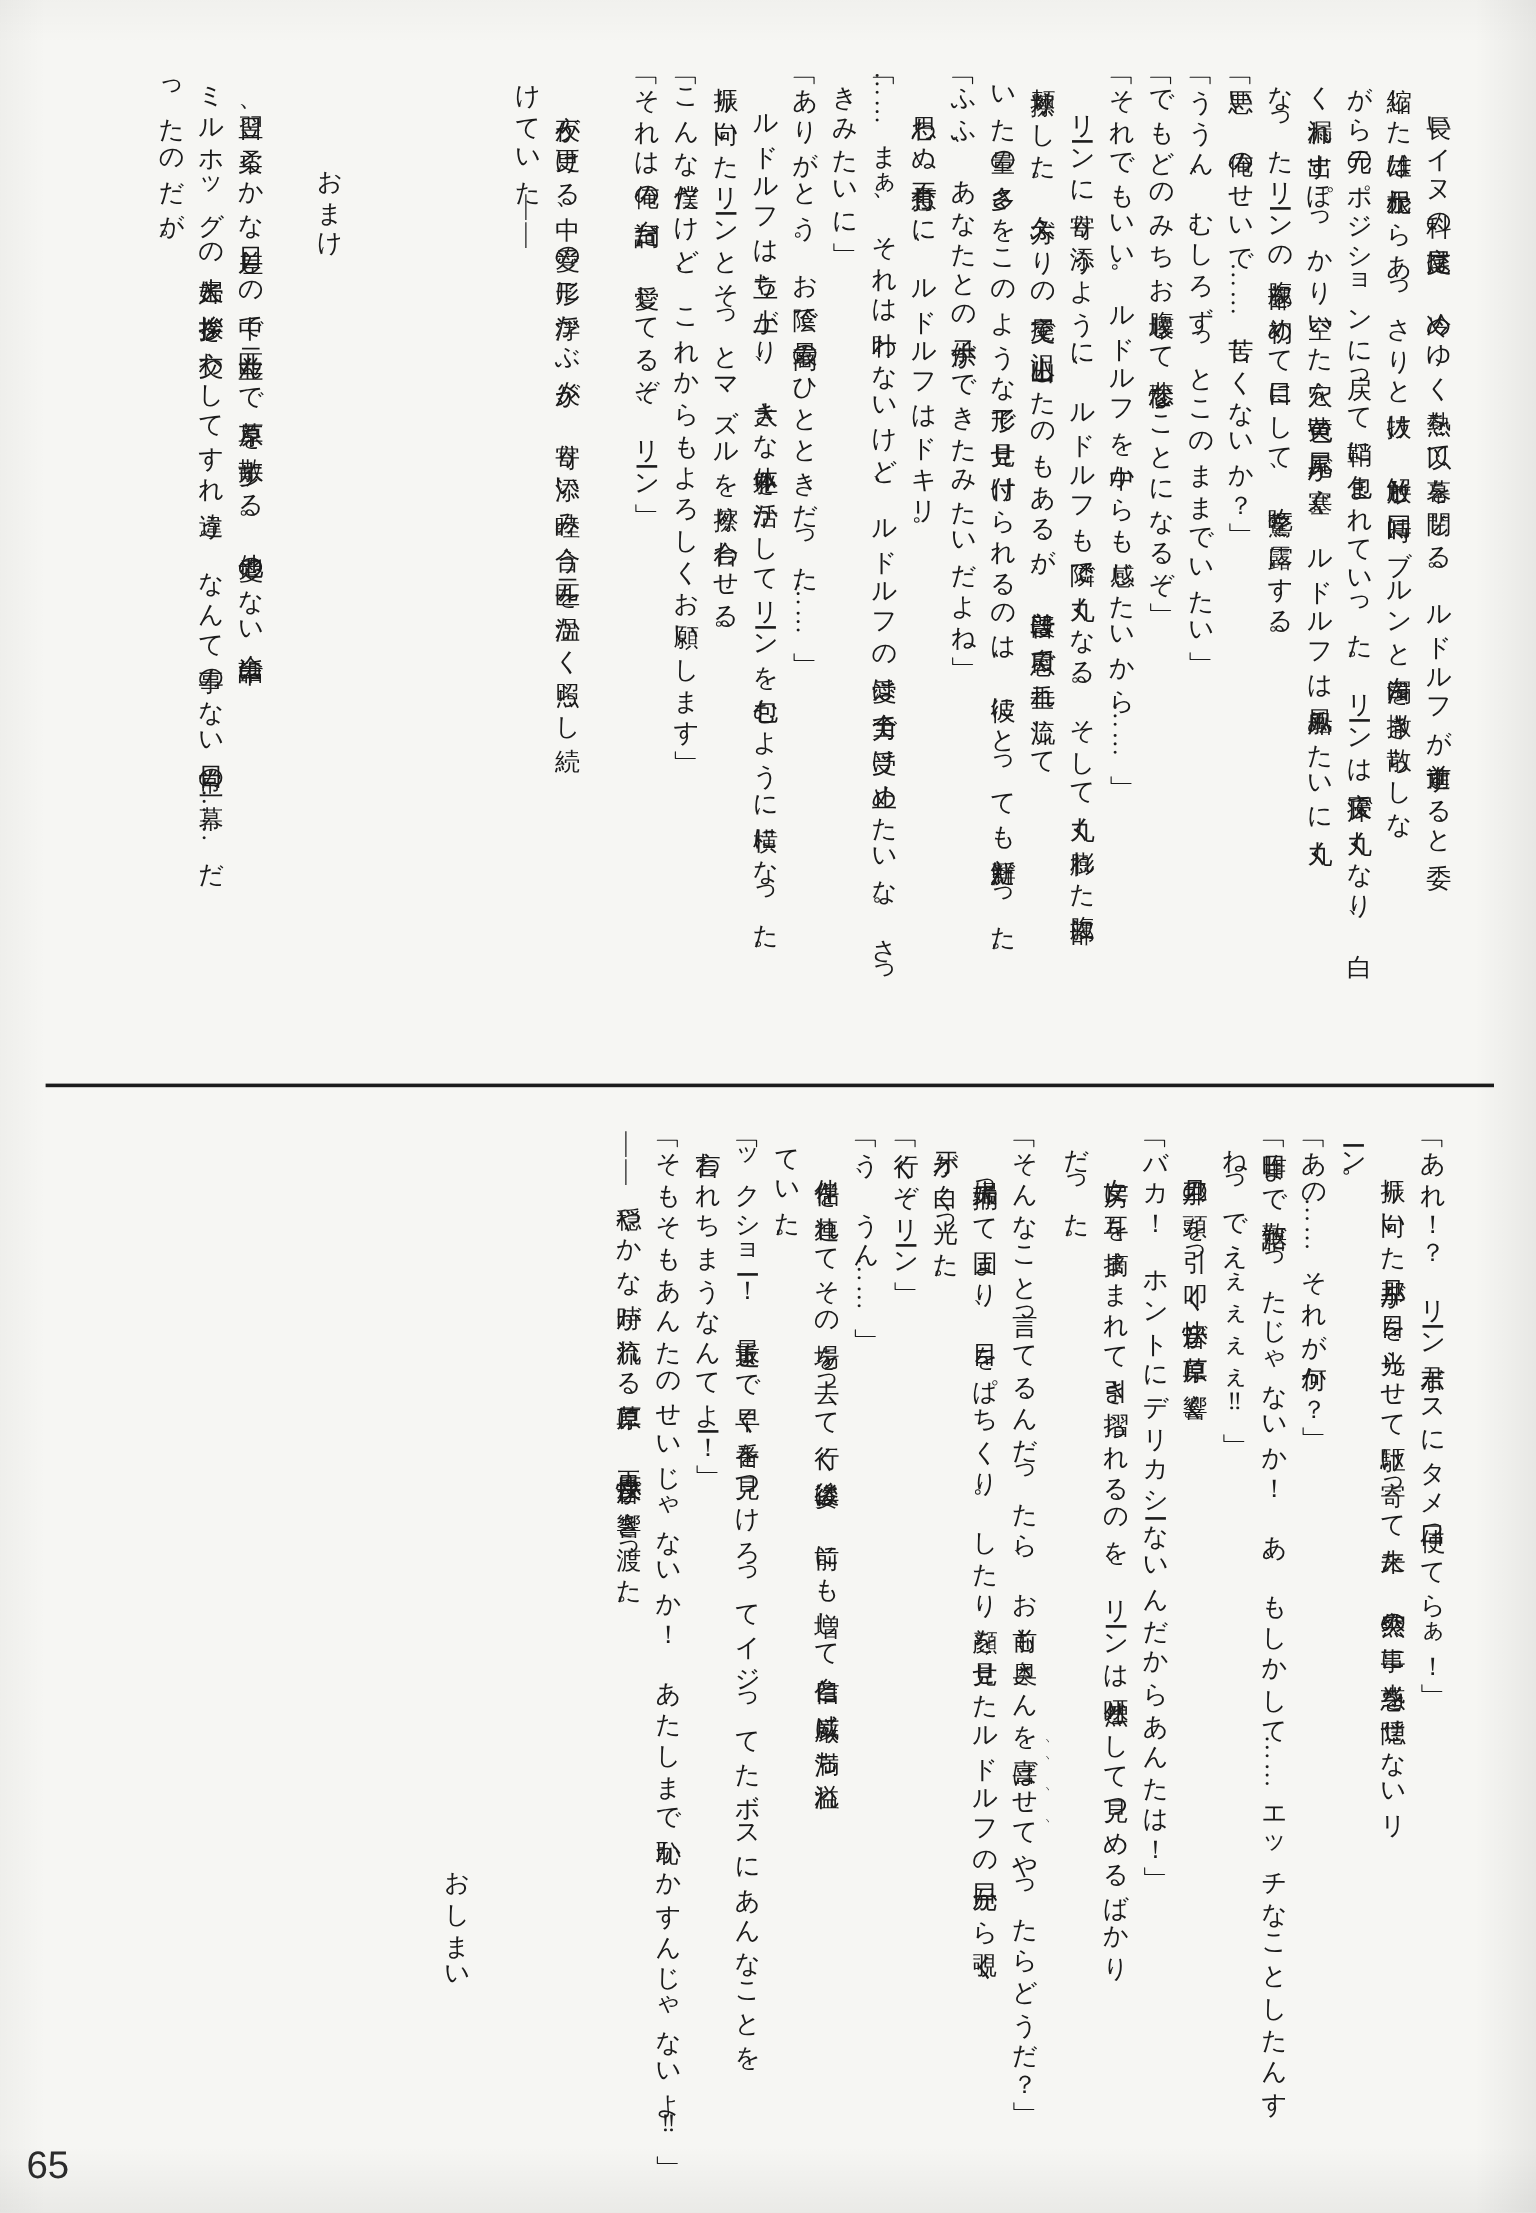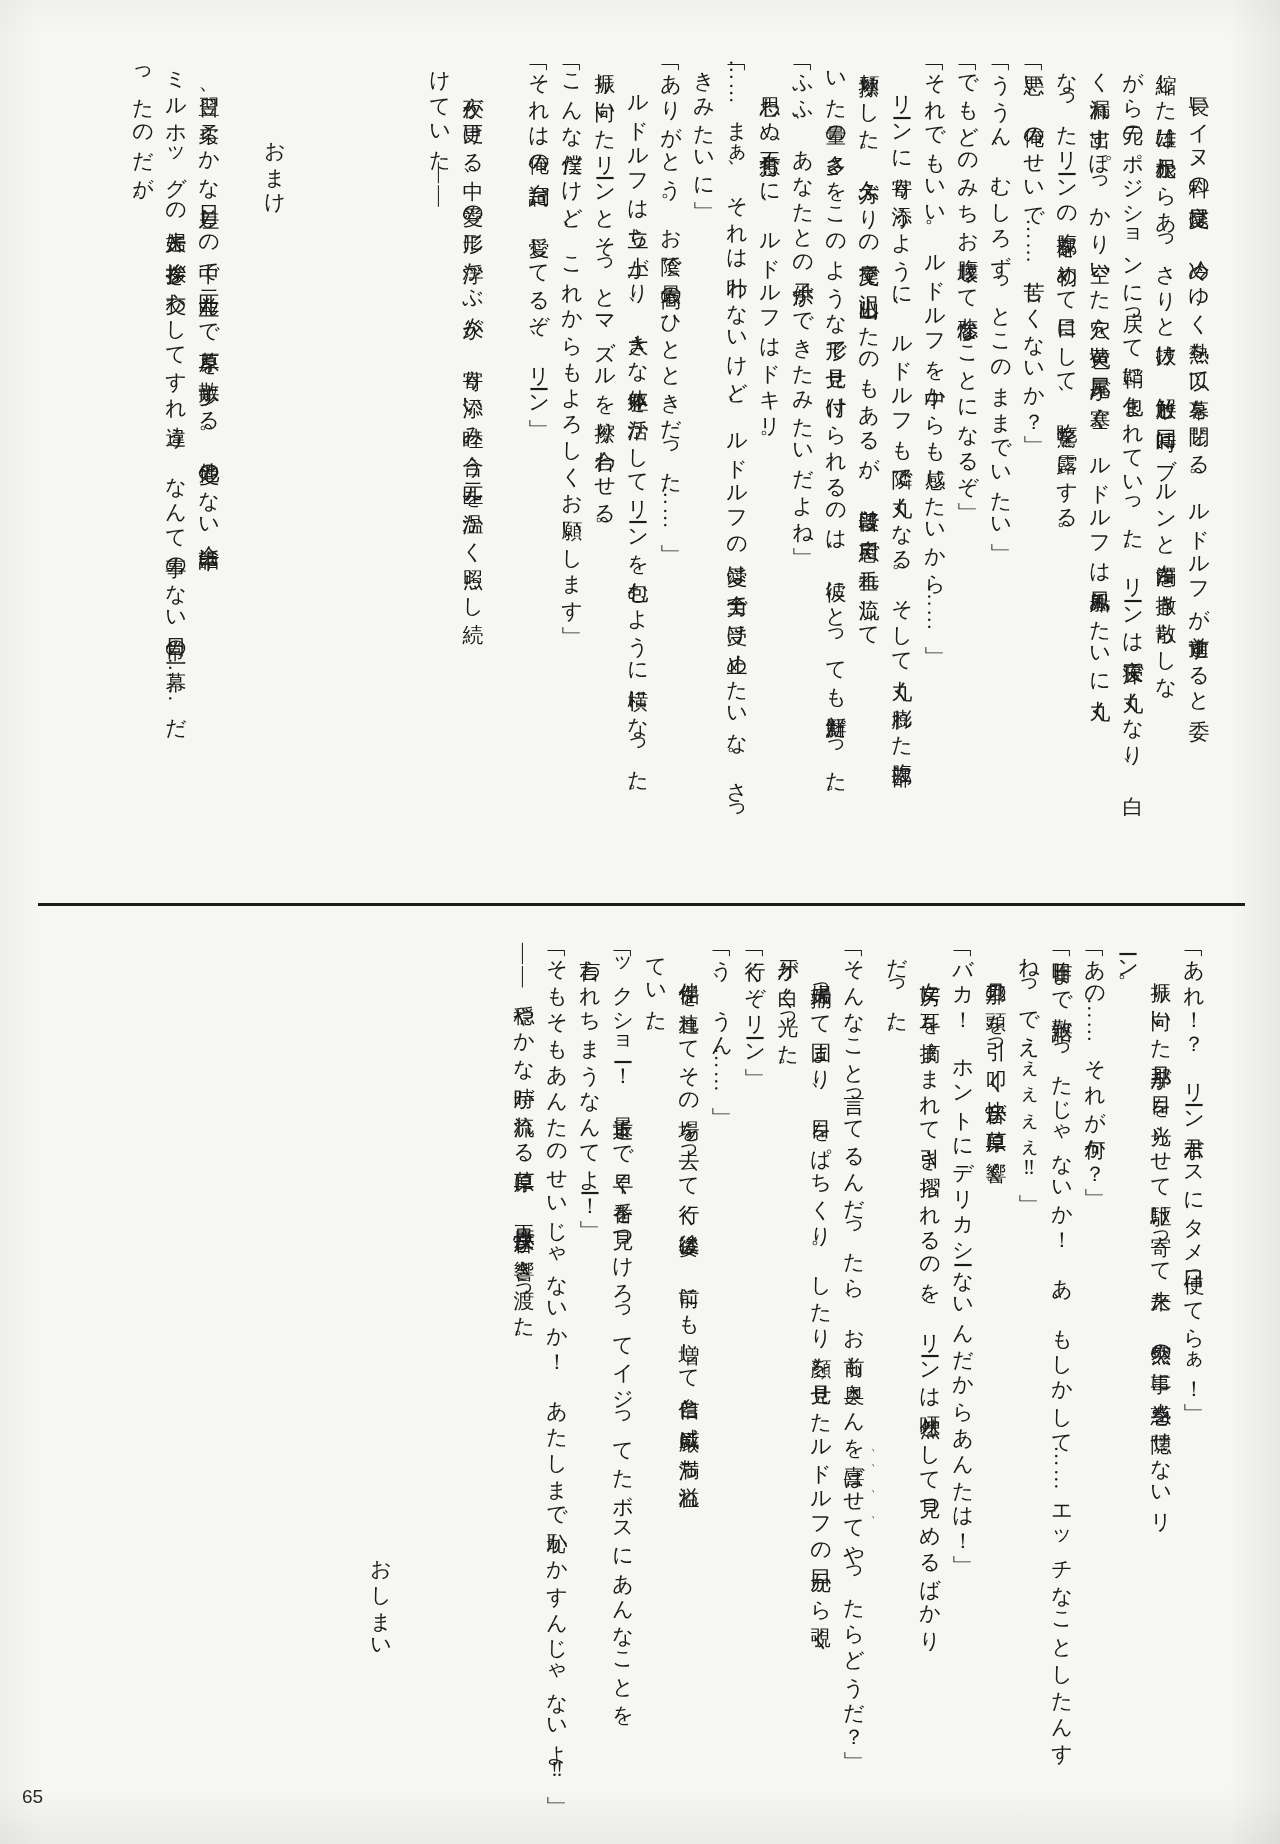--- a/index.html
+++ b/index.html
@@ -48,21 +48,21 @@
     font-size: 21px;
     line-height: 33px;
     letter-spacing: 2.3px;
     color: #1b1b1b;
   }
   .page-number {
     position: absolute;
     left: 22px;
     top: 1786px;
     font-family: "Liberation Sans", "DejaVu Sans", sans-serif;
-    font-size: 19px;
+    font-size: 32px;
     color: #2b2b2b;
   }
   .kenten {
     font-style: normal;
     -webkit-text-emphasis: filled sesame #1b1b1b;
     text-emphasis: filled sesame #1b1b1b;
     -webkit-text-emphasis-position: over right;
     text-emphasis-position: over right;
   }
 </style>

